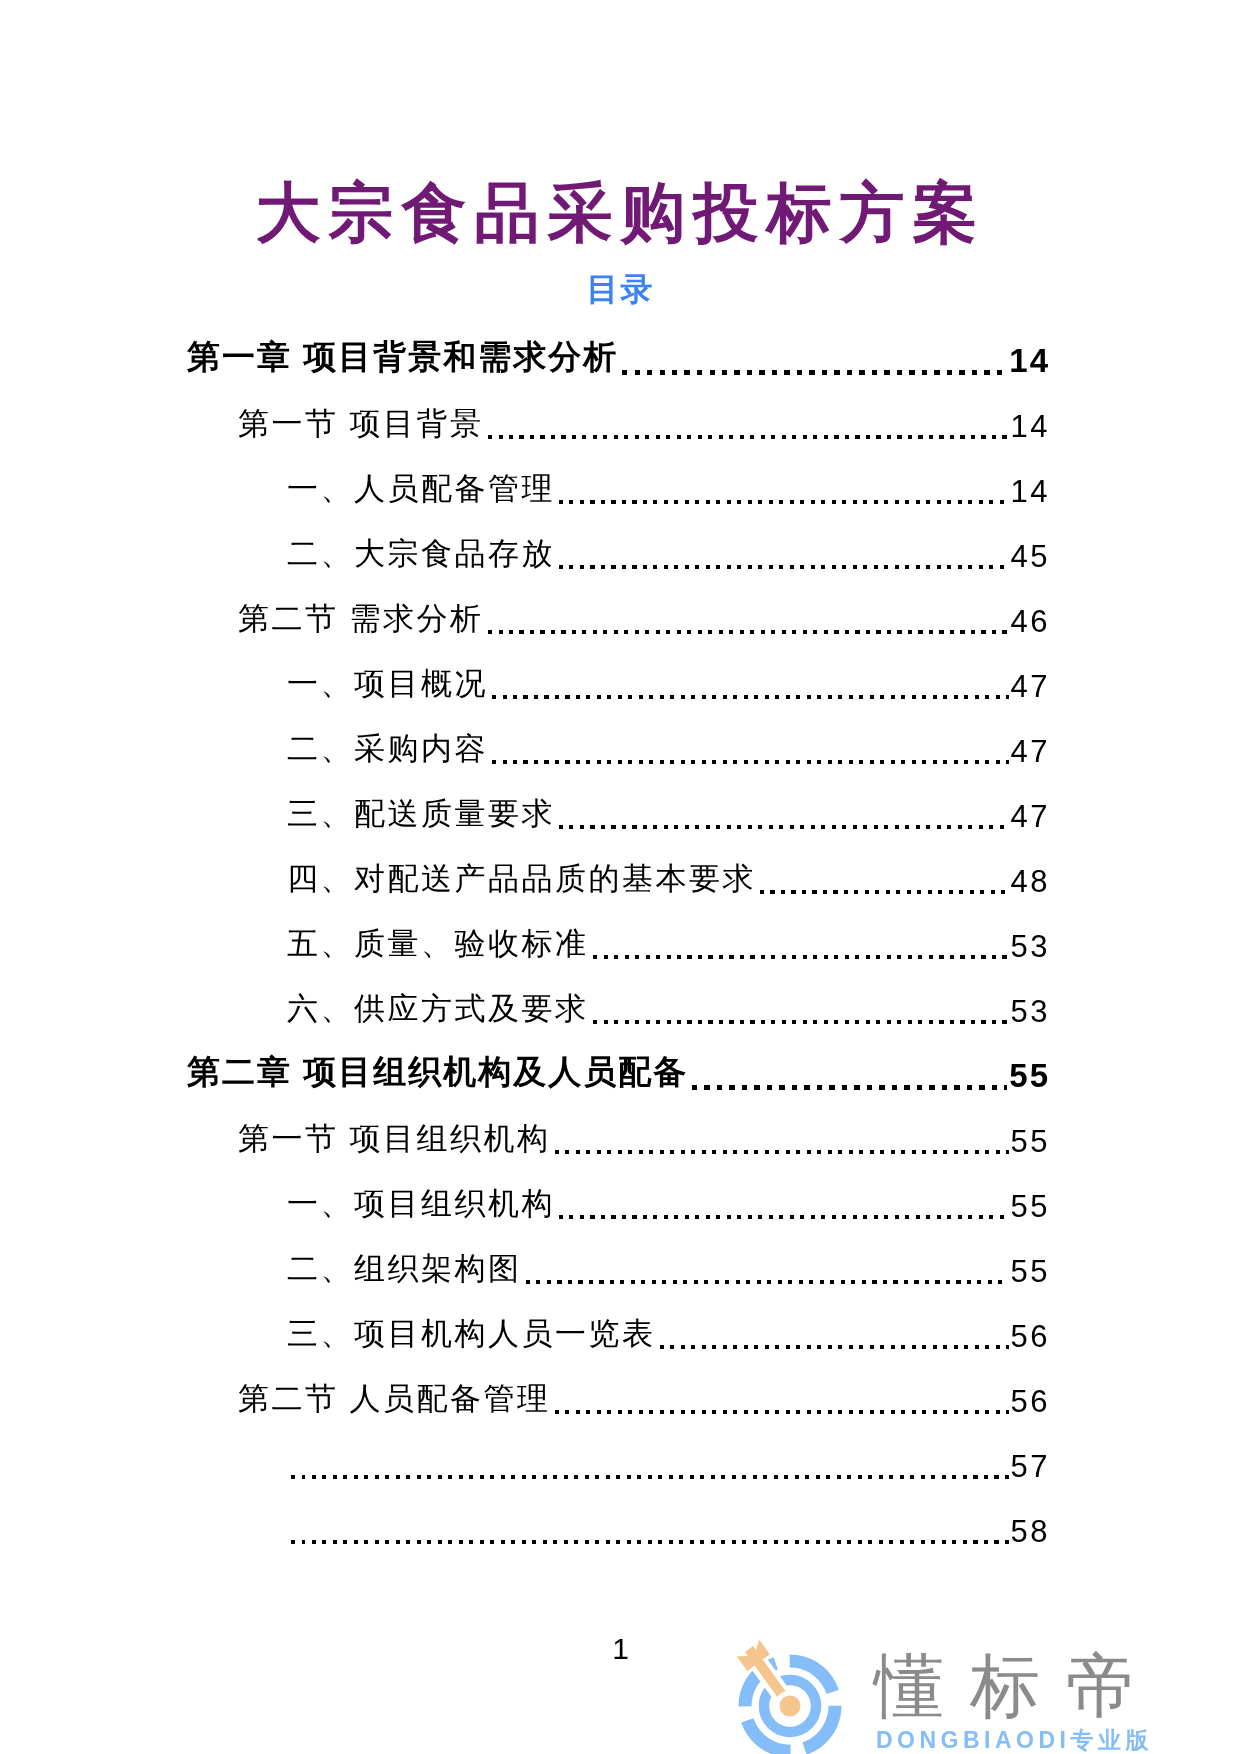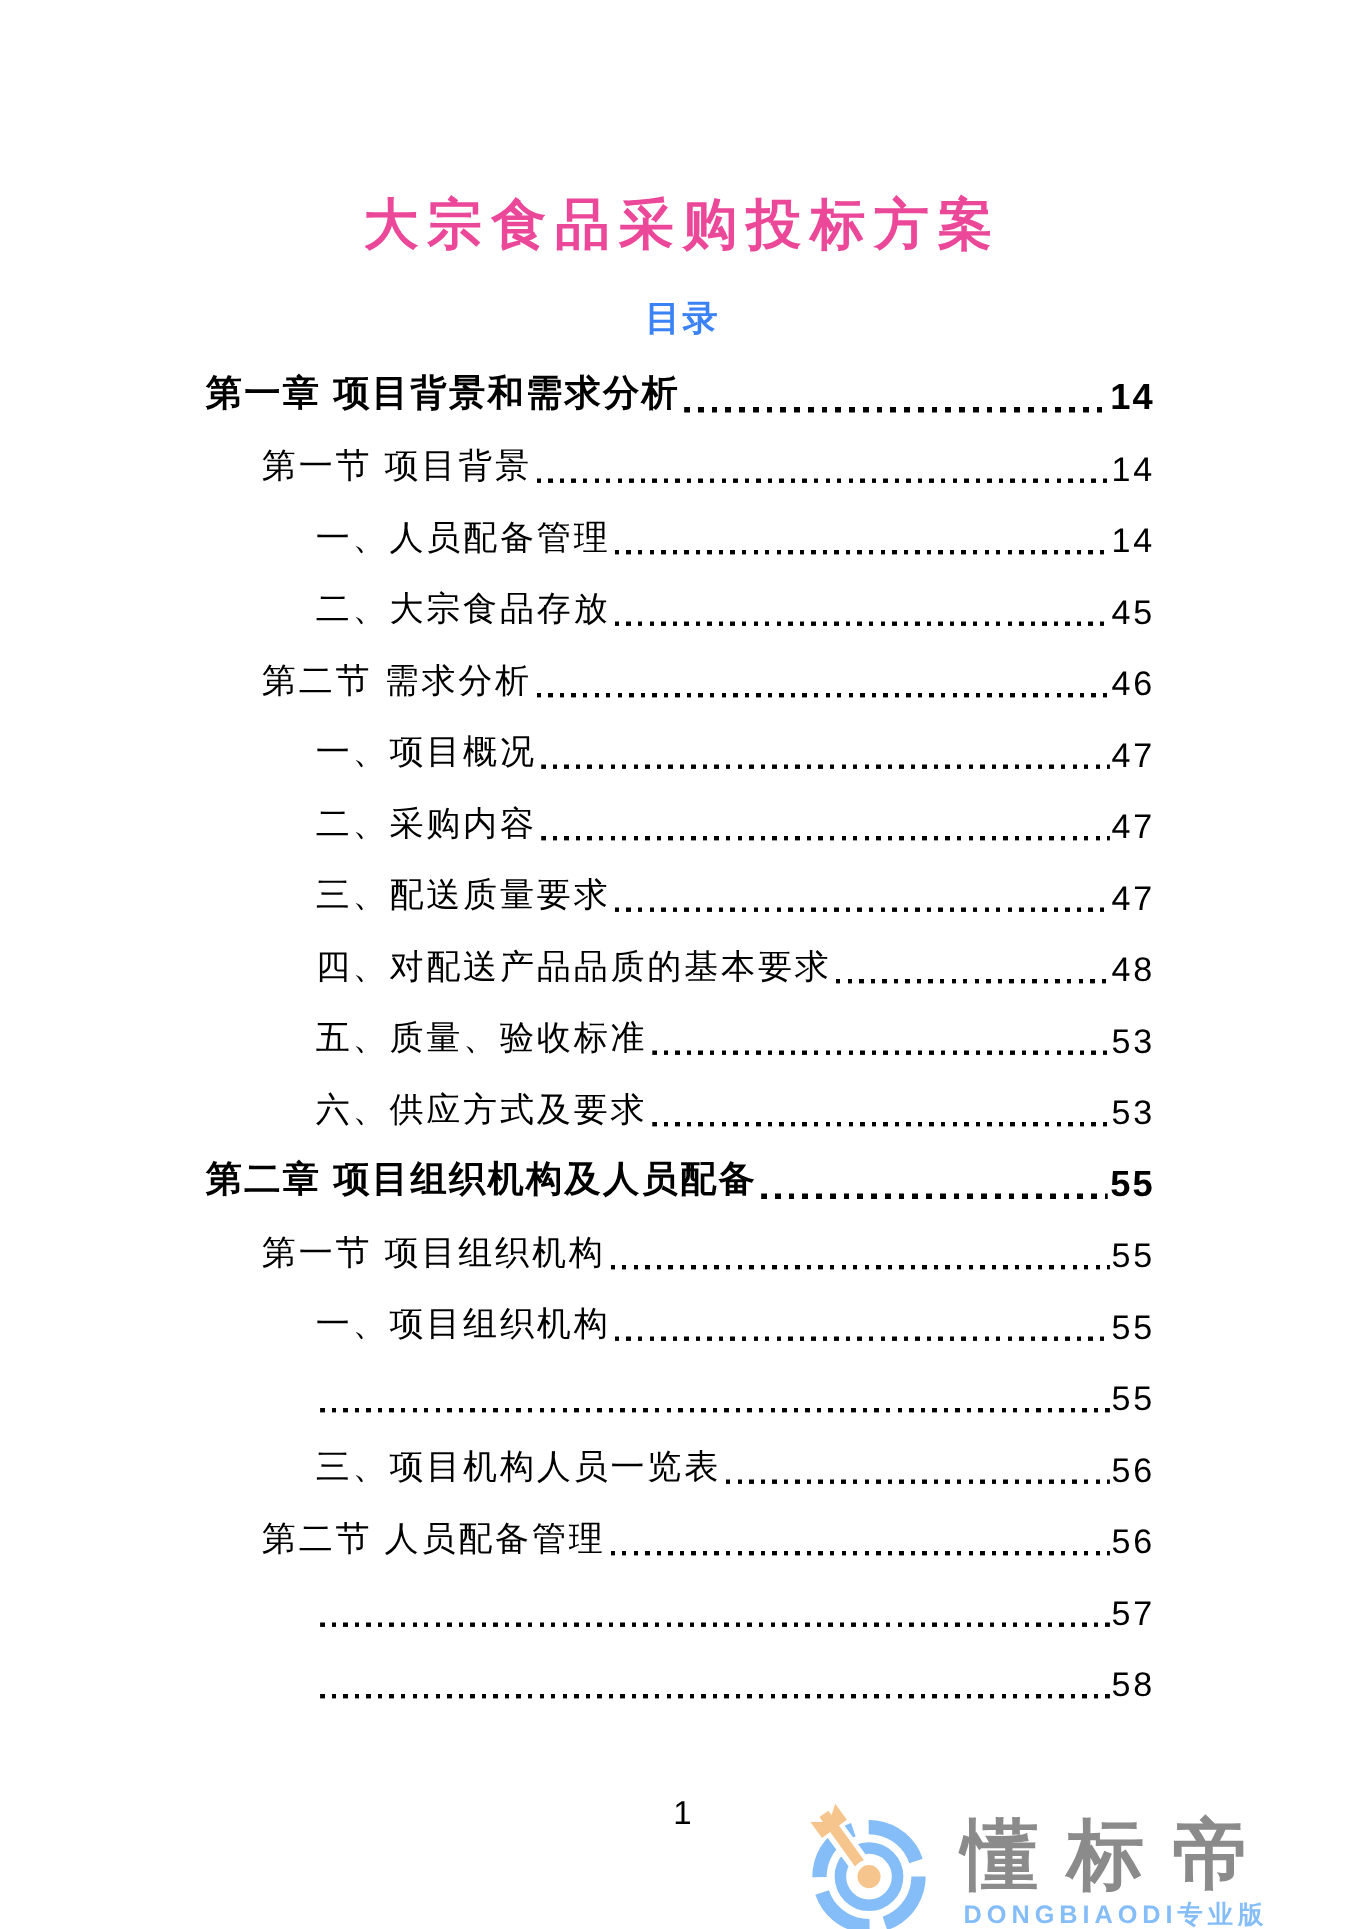--- a/index.html
+++ b/index.html
@@ -10,25 +10,25 @@
     background:#ffffff;
     overflow:hidden;
     font-family:"Liberation Sans", sans-serif;
     color:#000;
   }
   .doc-title{
     position:absolute;
     top:176px; left:0; right:0;
     margin:0;
     text-align:center;
-    font-size:50px;
+    font-size:65px;
     font-weight:bold;
     letter-spacing:8px;
     line-height:1.15;
-    color:#ec4899;
+    color:#701a75;
   }
   .toc-heading{
     position:absolute;
     top:268px; left:0; right:0;
     margin:0;
     text-align:center;
     font-size:32px;
     font-weight:bold;
     letter-spacing:2px;
     color:#3b82f6;
@@ -87,21 +87,21 @@
     top:1630px;
     width:120px;
     height:132px;
   }
   .wm-brand{
     position:absolute;
     left:874px;
     top:1650px;
     font-size:70px;
     line-height:72px;
-    font-weight:bold;
+    font-weight:normal;
     color:#8b8b8b;
     letter-spacing:26px;
     white-space:nowrap;
   }
   .wm-brand-sub{
     position:absolute;
     left:876px;
     top:1725px;
     font-size:23px;
     font-weight:bold;
@@ -185,20 +185,21 @@
         <span class="label">第一节 项目组织机构</span>
         <span class="leader"></span>
         <span class="pagenum">55</span>
       </div>
       <div class="toc-row item">
         <span class="label">一、项目组织机构</span>
         <span class="leader"></span>
         <span class="pagenum">55</span>
       </div>
       <div class="toc-row item">
+        <span class="label">二、组织架构图</span>
         <span class="leader"></span>
         <span class="pagenum">55</span>
       </div>
       <div class="toc-row item">
         <span class="label">三、项目机构人员一览表</span>
         <span class="leader"></span>
         <span class="pagenum">56</span>
       </div>
       <div class="toc-row section">
         <span class="label">第二节 人员配备管理</span>

